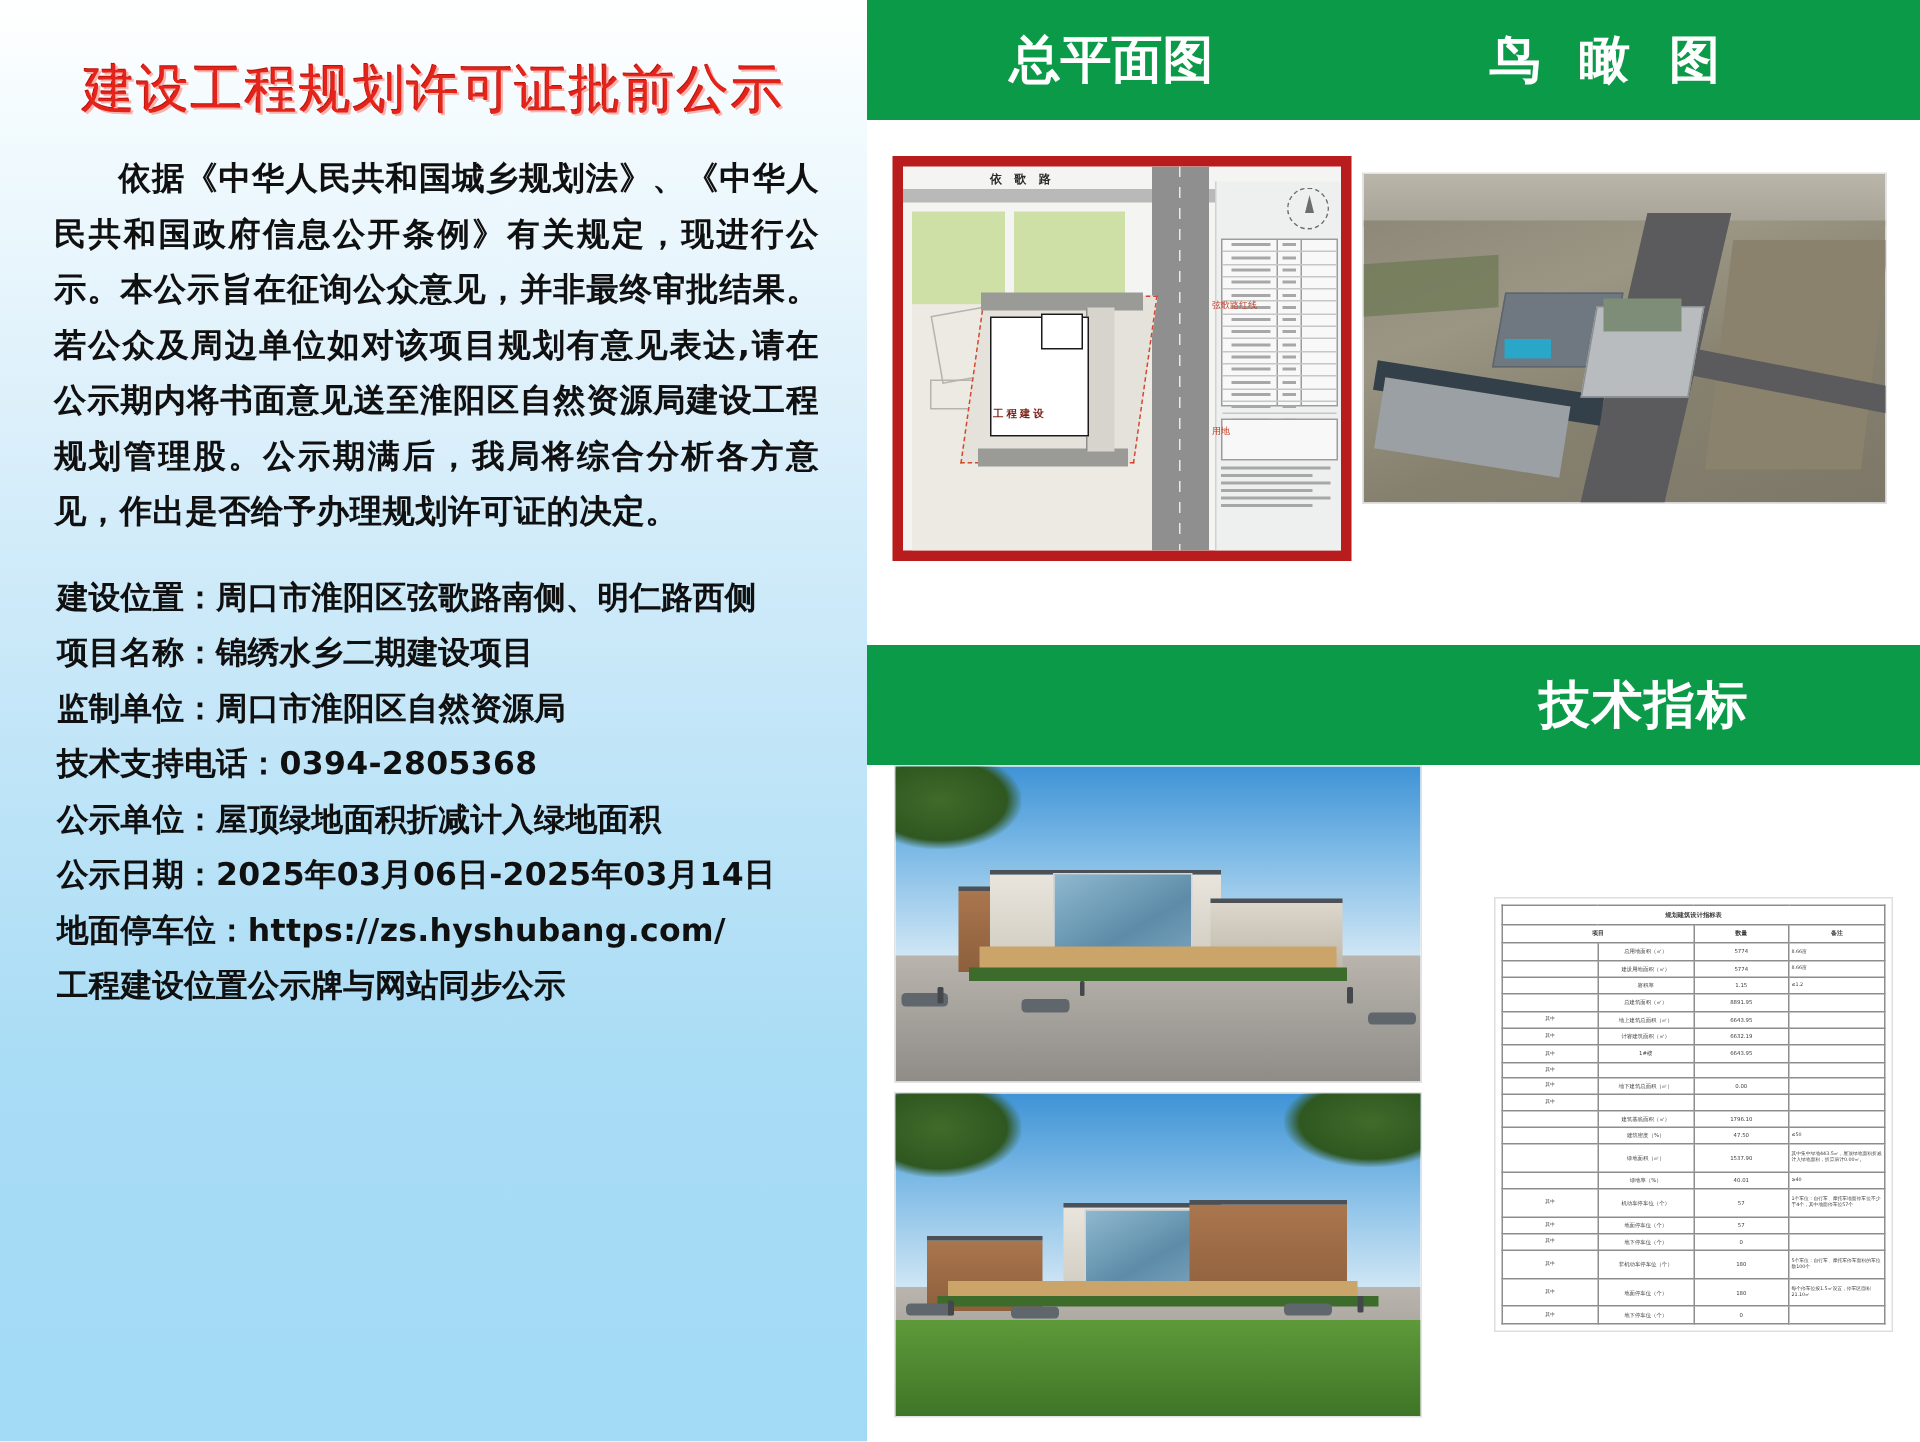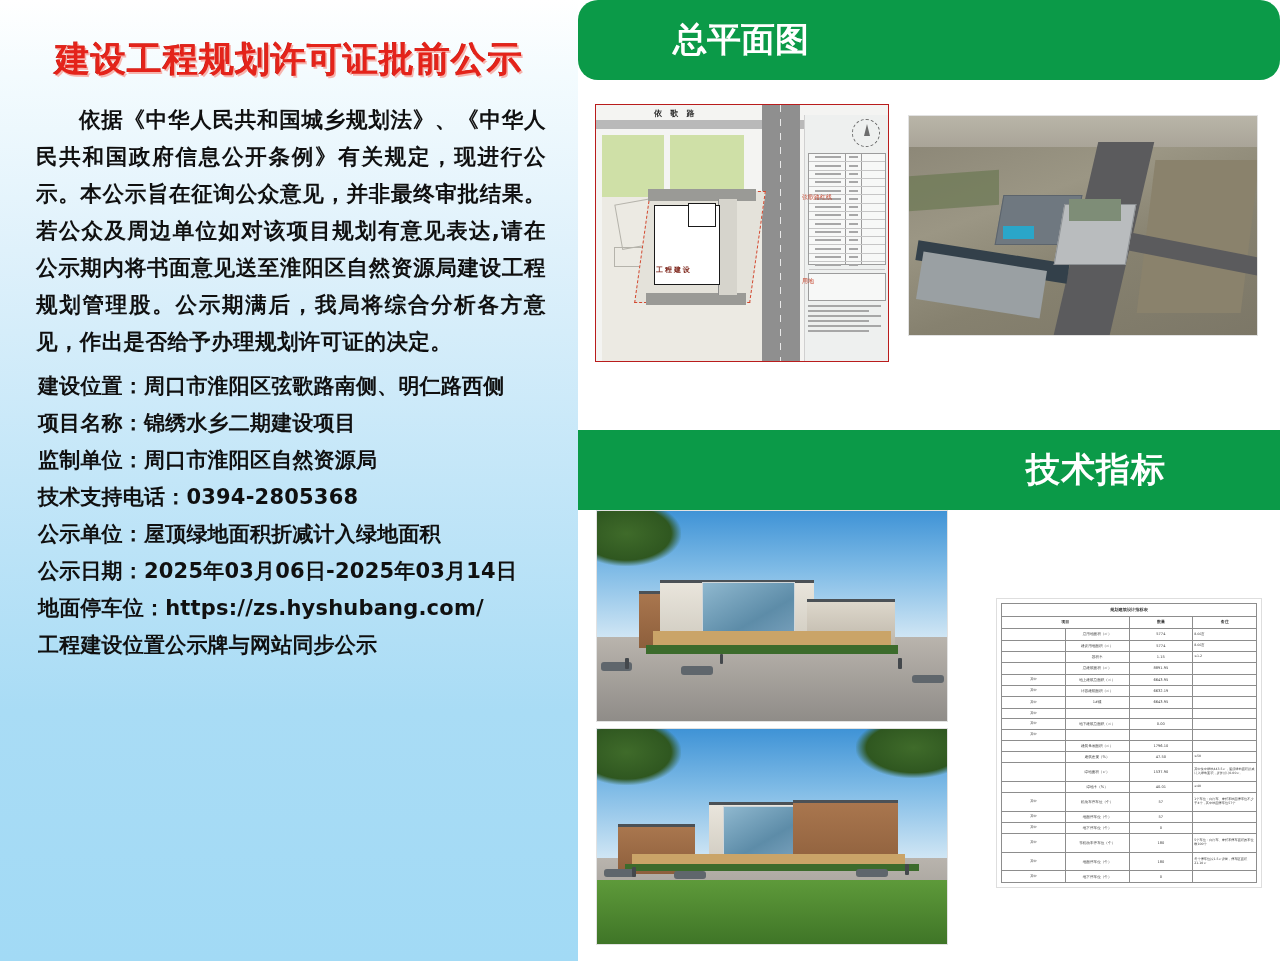--- a/index.html
+++ b/index.html
@@ -18,29 +18,29 @@
     width:578px;height:961px;
     background:linear-gradient(to bottom,#ffffff 0%,#f3fbfe 8%,#dff1fb 26%,#c3e6f8 50%,#a9dcf5 74%,#a2daf5 100%);
     box-sizing:border-box;
     padding:0 16px;
   }
   .notice-title{
     margin:0;
     padding:36px 0 18px 0;
     text-align:center;
     font-size:35px;
-    font-weight:bold;
+    font-weight:normal;
     letter-spacing:1px;
     color:#e4231a;
     text-shadow:1.5px 1.5px 0 #f6b4ae, -0.5px -0.5px 0 #b5140d;
     white-space:nowrap;
     font-family:"DejaVu Sans","Liberation Sans",sans-serif;
   }
   .notice-body{
-    margin:0 0 8px 0;
+    margin:0 0 20px 0;
     padding:0 16px 0 20px;
     font-size:21.5px;
     line-height:37px;
     color:#101010;
     font-weight:bold;
     text-align:justify;
     text-indent:2em;
     letter-spacing:0.4px;
     font-family:"DejaVu Sans","Liberation Sans",sans-serif;
   }
@@ -67,40 +67,40 @@
     width:702px;height:961px;
     background:#ffffff;
     box-sizing:border-box;
   }
   .band{
     position:absolute;
     left:0;width:702px;height:80px;
     background:#0b9a48;
     display:flex;align-items:center;
   }
-  .band.top{top:0;border-radius:20px;}
+  .band.top{top:0;}
   .band.mid{top:430px;}
   .band-title{
     color:#ffffff;
     font-size:34px;
     font-weight:bold;
     font-family:"DejaVu Sans","Liberation Sans",sans-serif;
     white-space:nowrap;
   }
   .band .t1{position:absolute;left:95px;}
   .band .t2{position:absolute;left:415px;letter-spacing:7px;}
   .band.mid .t1{left:78px;}
   .band.mid .t2{left:448px;letter-spacing:1px;}
 
   
   .siteplan{
     position:absolute;left:17px;top:104px;
     width:292px;height:256px;
     background:#f4f4f2;
-    border:1px solid #b91c1c;
+    border:7px solid #b91c1c;
     overflow:hidden;
   }
   .sp-road-v{position:absolute;left:166px;top:0;width:38px;height:256px;background:#8f8f8f;}
   .sp-road-v:after{content:"";position:absolute;left:18px;top:0;width:1px;height:100%;
      background:repeating-linear-gradient(to bottom,#e9e9e9 0 7px,transparent 7px 14px);}
   .sp-road-h{position:absolute;left:0;top:15px;width:292px;height:9px;background:#b9b9b9;}
   .sp-green1{position:absolute;left:6px;top:30px;width:62px;height:62px;background:#cfe0a7;}
   .sp-green2{position:absolute;left:74px;top:30px;width:74px;height:62px;background:#cfe0a7;}
   .sp-lot{position:absolute;left:6px;top:92px;width:160px;height:164px;background:#eceae3;}
   .sp-parcel{
@@ -230,20 +230,21 @@
         <span class="lbl">地面停车位：</span><span class="val">https://zs.hyshubang.com/</span>
       </li>
       <li class="info-row single">工程建设位置公示牌与网站同步公示</li>
     </ul>
   </section>
 
   <section class="right-panel">
 
     <div class="band top">
       <span class="band-title t1">总平面图</span>
+      <span class="band-title t2">鸟 瞰 图</span>
     </div>
 
     <div class="siteplan">
       <div class="sp-green1"></div>
       <div class="sp-green2"></div>
       <div class="sp-lot"></div>
       <div class="sp-outline"></div>
       <div class="sp-outline2"></div>
       <div class="sp-road-h"></div>
       <div class="sp-road-v"></div>

